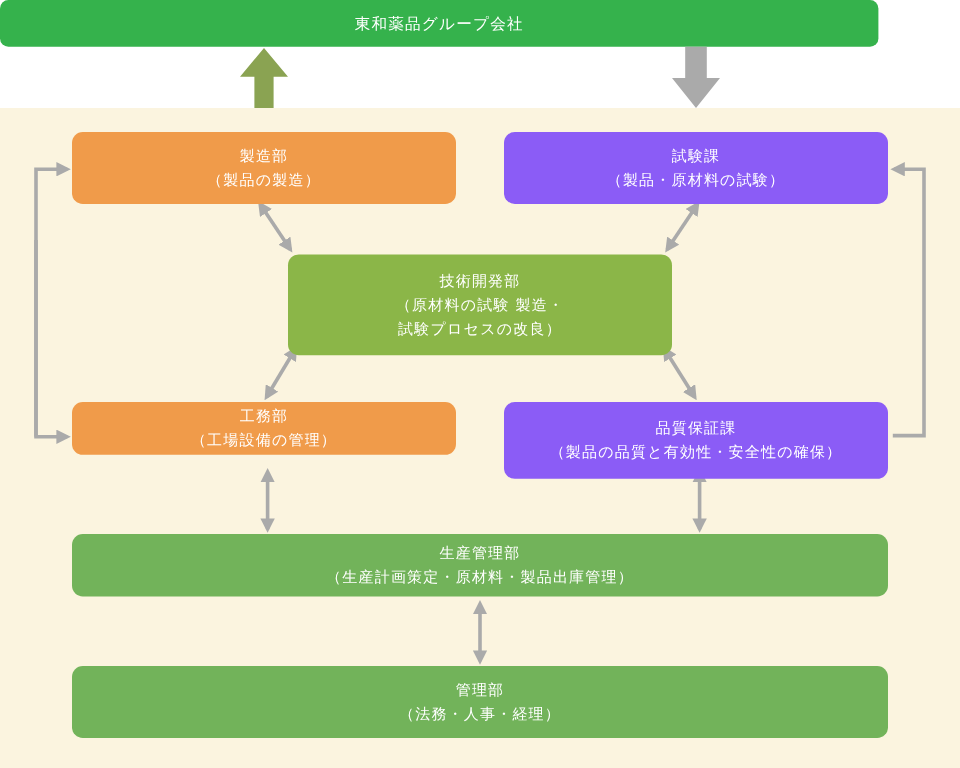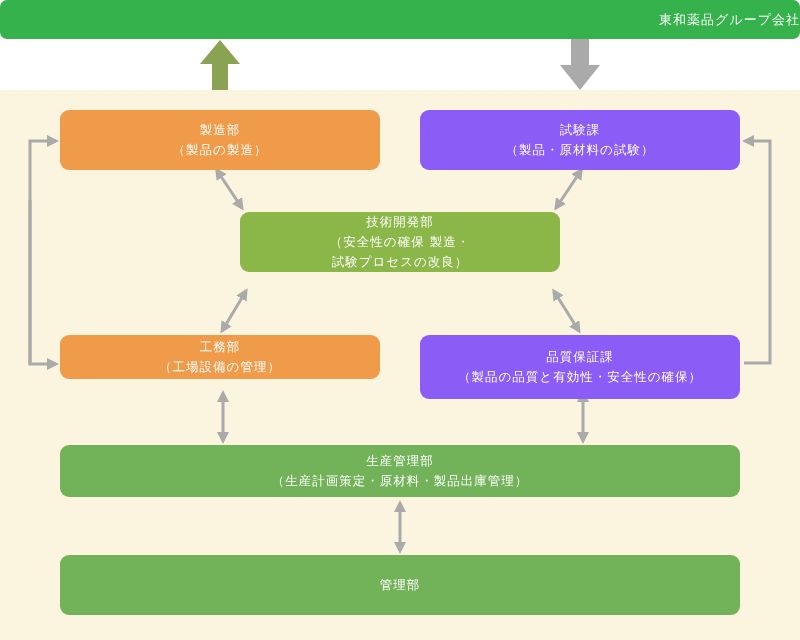--- a/index.html
+++ b/index.html
@@ -6,38 +6,38 @@
   body {
     width: 800px; height: 640px; position: relative; overflow: hidden;
     background: #ffffff;
     font-family: "DejaVu Sans", "Liberation Sans", sans-serif;
   }
   .cream {
     position: absolute; left: 0; top: 90px; width: 800px; height: 550px;
     background: #FBF4DF;
   }
   .topbar {
-    position: absolute; left: 0; top: 0; width: 800px; height: 39px;
+    position: absolute; left: 0; top: 0; width: 732px; height: 39px;
     border-radius: 7px; background: #35B24C;
-    display: flex; align-items: center; justify-content: flex-end;
+    display: flex; align-items: center; justify-content: center;
     color: #fff; font-size: 13px; letter-spacing: 1px;
   }
   .box {
     position: absolute; border-radius: 9px;
     display: flex; flex-direction: column; align-items: center; justify-content: center;
     color: #fff; font-size: 12.5px; line-height: 20px; letter-spacing: 1px;
     text-align: right;
   }
   .orange { background: #F09B4A; }
   .blue { background: #8b5cf6; }
   .olive { background: #8BB648; }
   .green { background: #72B35A; }
   #b-seizo  { left: 60px;  top: 110px; width: 320px; height: 60px; }
   #b-shiken { left: 420px; top: 110px; width: 320px; height: 60px; }
-  #b-gijutsu{ left: 240px; top: 212px; width: 320px; height: 60px; }
+  #b-gijutsu{ left: 240px; top: 212px; width: 320px; height: 84px; }
   #b-koumu  { left: 60px;  top: 335px; width: 320px; height: 44px; }
   #b-hinshitsu { left: 420px; top: 335px; width: 320px; height: 64px; }
   #b-seisan { left: 60px;  top: 445px; width: 680px; height: 52px; }
   #b-kanri  { left: 60px;  top: 555px; width: 680px; height: 60px; }
   svg.connectors { position: absolute; left: 0; top: 0; width: 800px; height: 640px; pointer-events: none; }
 </style>
 </head>
 <body>
 
 <div class="cream"></div>
@@ -102,34 +102,35 @@
   <div>（製品の製造）</div>
 </div>
 
 <div id="b-shiken" class="box blue">
   <div>試験課</div>
   <div>（製品・原材料の試験）</div>
 </div>
 
 <div id="b-gijutsu" class="box olive">
   <div>技術開発部</div>
-  <div>（安全性の確保 製造・</div>
+  <div>（原材料の試験 製造・</div>
   <div>試験プロセスの改良）</div>
 </div>
 
 <div id="b-koumu" class="box orange">
   <div>工務部</div>
   <div>（工場設備の管理）</div>
 </div>
 
 <div id="b-hinshitsu" class="box blue">
   <div>品質保証課</div>
   <div>（製品の品質と有効性・安全性の確保）</div>
 </div>
 
 <div id="b-seisan" class="box green">
   <div>生産管理部</div>
   <div>（生産計画策定・原材料・製品出庫管理）</div>
 </div>
 
 <div id="b-kanri" class="box green">
   <div>管理部</div>
+  <div>（法務・人事・経理）</div>
 </div>
 
 </body></html>

